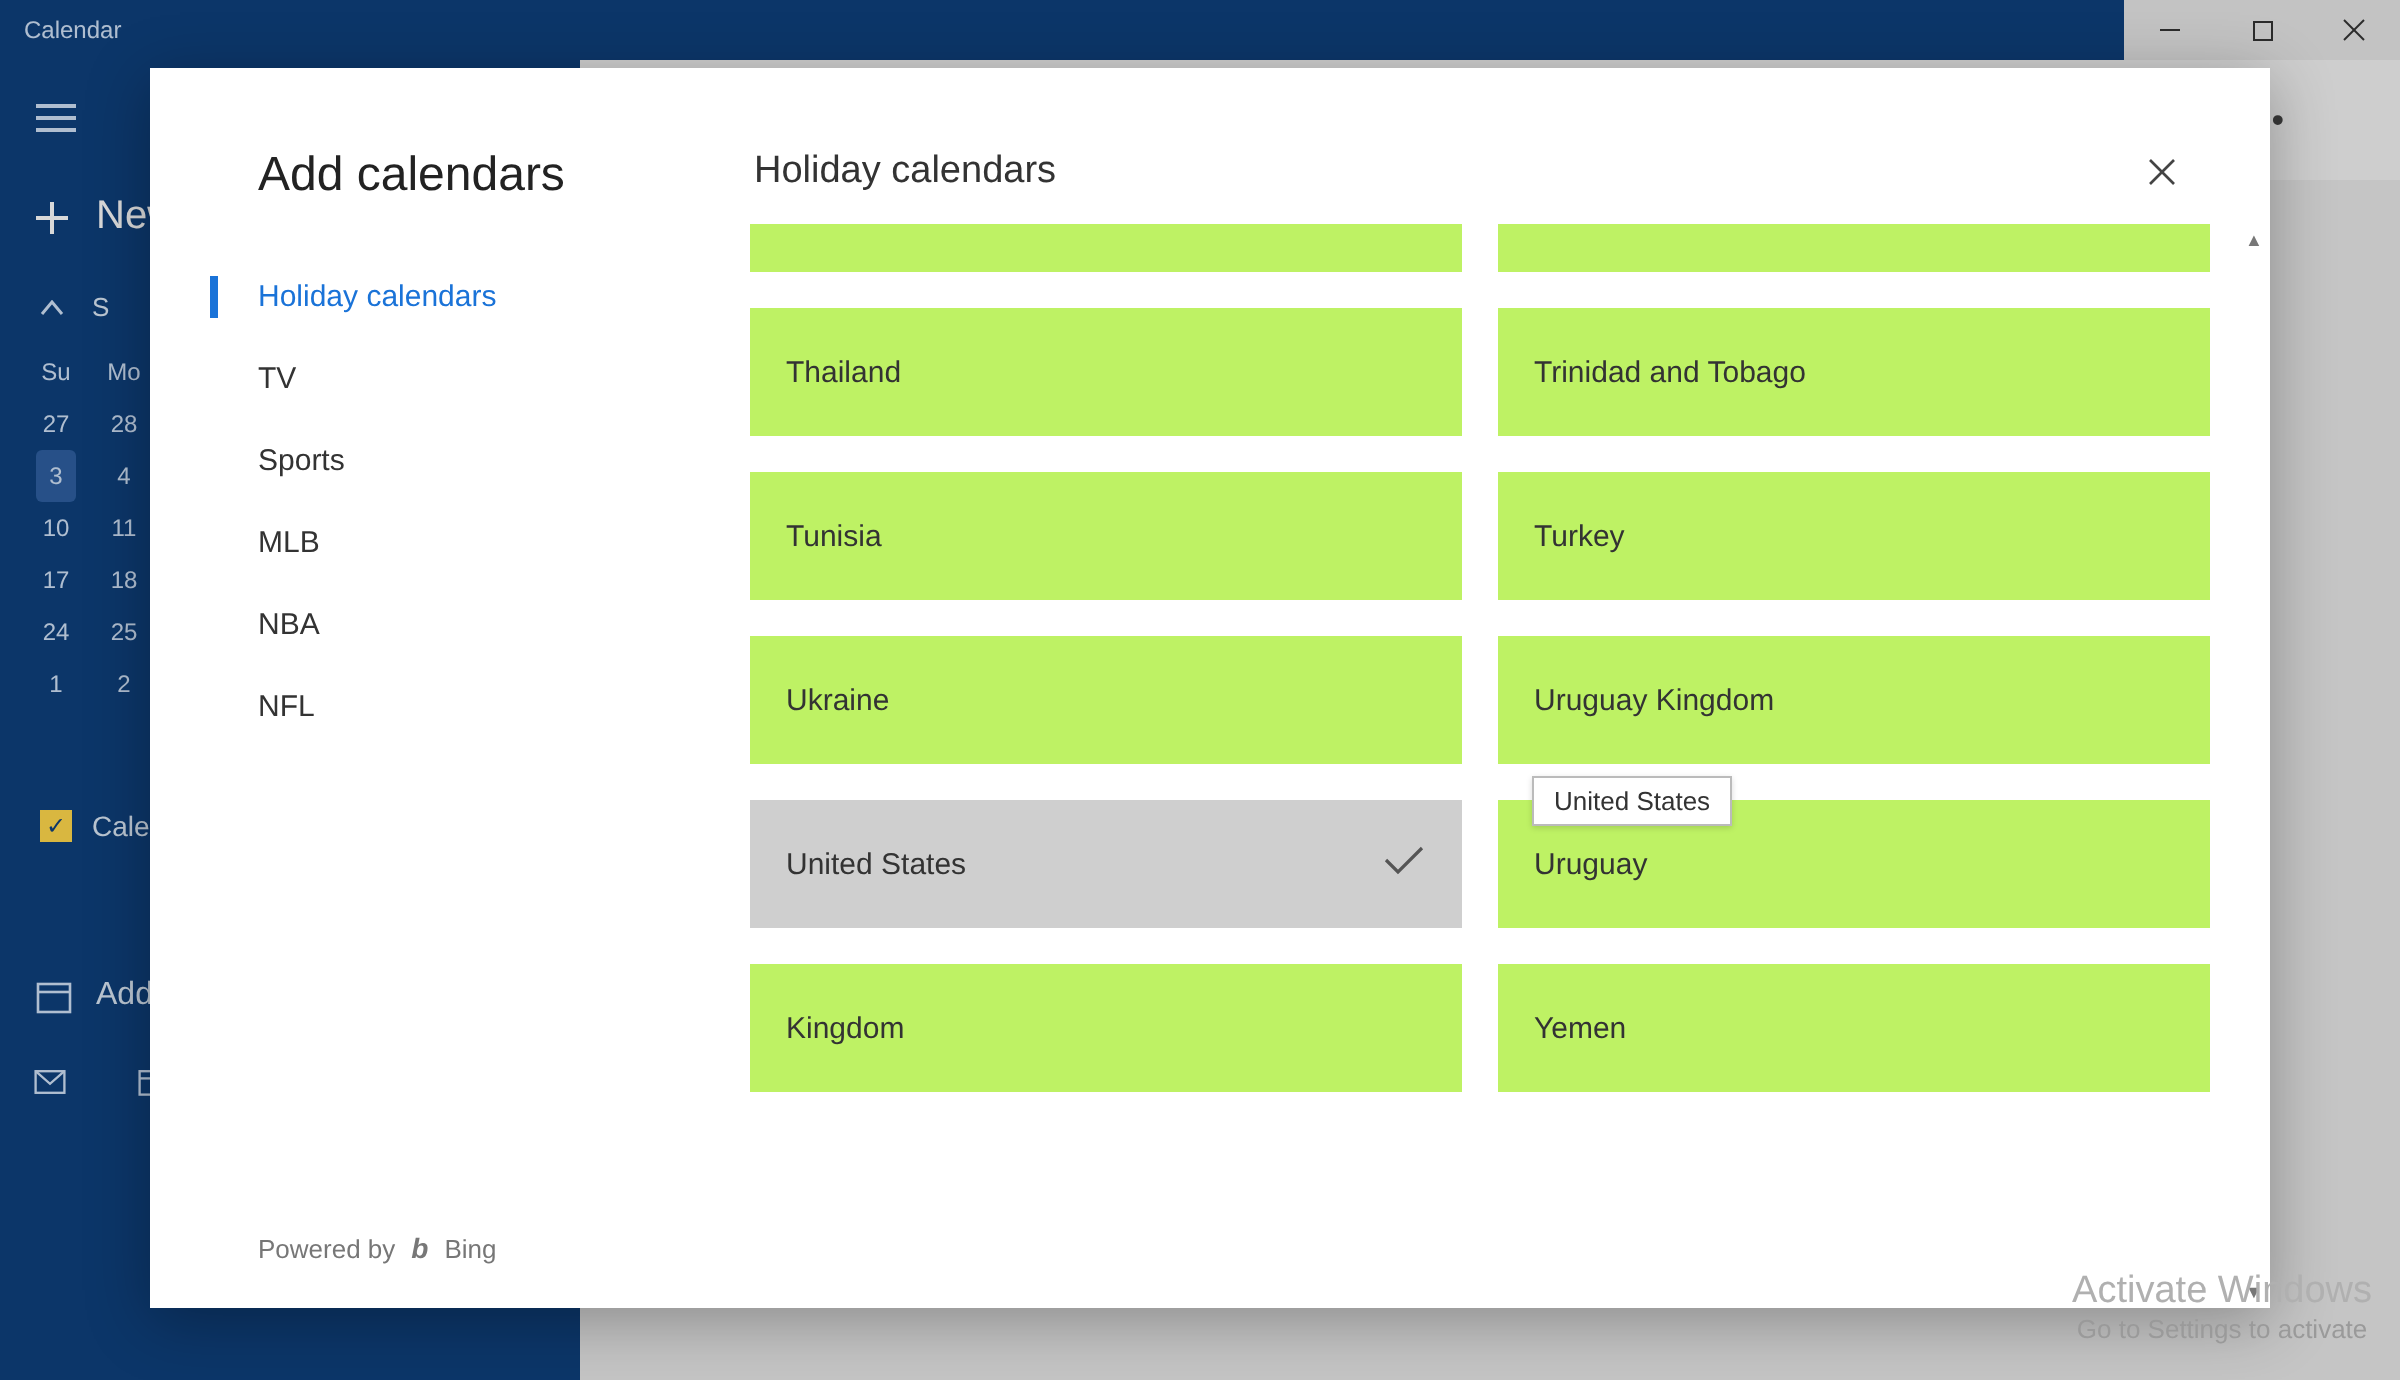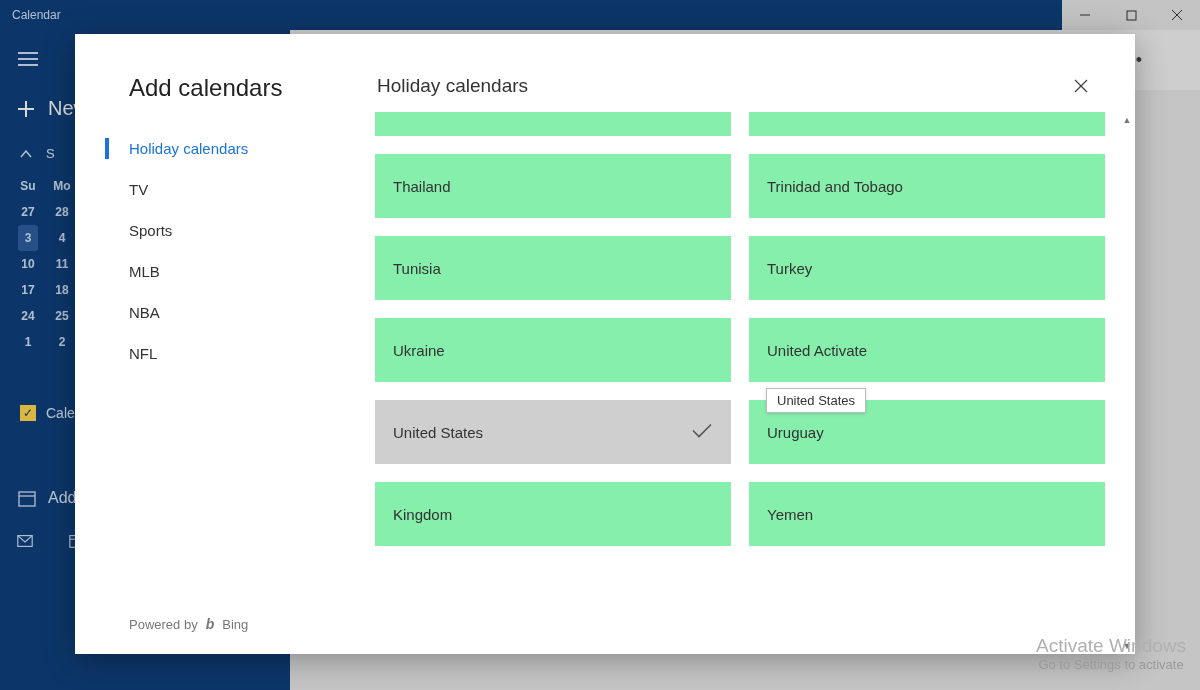--- a/index.html
+++ b/index.html
@@ -30,21 +30,21 @@
   .sidebar-under .newevent {
     display: flex; align-items: center; gap: 14px; padding: 18px 18px;
     font-size: 20px; color: #fff; font-weight: 400;
   }
   .sidebar-under .sep-row {
     display: flex; align-items: center; gap: 14px; padding: 8px 20px;
     font-size: 13px;
   }
   .minical { padding: 4px 10px 6px 18px; font-size: 12px; }
   .minical .dowrow, .minical .drow { display: flex; gap: 14px; }
-  .minical .cell { width: 20px; text-align: center; padding: 6px 0; color: #cfe0f5; font-weight: bold; }
+  .minical .cell { width: 20px; text-align: center; padding: 6px 0; color: #cfe0f5; }
   .minical .hl { background: #2e5fa0; border-radius: 3px; }
   .sidebar-under .check-row { display: flex; align-items: center; gap: 10px; padding: 14px 20px; font-size: 14px; }
   .sidebar-under .check-box {
     width: 16px; height: 16px; background: #ffd84c; display: inline-flex;
     align-items: center; justify-content: center; color: #0f407c; font-size: 12px;
   }
   .sidebar-under .add-cal { display: flex; align-items: center; gap: 12px; padding: 14px 18px; font-size: 16px; }
   .bottombar {
     height: 40px; display: flex; align-items: center; gap: 34px;
     padding-left: 16px; color: #cfe0f5;
@@ -99,21 +99,21 @@
   .modal-close { width: 24px; height: 24px; display: flex; align-items: center; justify-content: center; cursor: pointer; margin-right:-6px;}
   .list-wrap {
     flex: 1; overflow: hidden; position: relative;
     padding-right: 30px;
   }
   .country-grid {
     display: grid; grid-template-columns: 1fr 1fr; column-gap: 18px;
     row-gap: 18px; padding-right: 0;
   }
   .tile {
-    background: #86efac; height: 64px; display: flex; align-items: center;
+    background: #bef264; height: 64px; display: flex; align-items: center;
     padding: 0 18px; font-size: 15px; color: #333; position: relative;
   }
   .tile.partial { height: 24px; padding-top:0; padding-bottom:0; align-items: flex-end; overflow: hidden;}
   .tile.partial span { visibility: hidden; }
   .tile.selected { background: #cfcfcf; }
   .tile.selected .check {
     position: absolute; right: 18px; top: 50%; transform: translateY(-50%);
   }
   .tile .check svg { stroke: #555; }
   .tooltip {
@@ -310,21 +310,21 @@
           </div>
         <div class="tile">
             <span>Turkey</span>
           </div>
 
         <div class="tile">
             <span>Ukraine</span>
           </div>
 
         <div class="tile">
-            <span>United Activate</span>
+            <span>Uruguay Kingdom</span>
           </div>
         <div class="tile selected">
           <span>United States</span>
           <span class="check">
             <svg width="22" height="16">
                 <polyline points="2,8 8,14 20,2" fill="none" stroke-width="1.6"></polyline>
               </svg>
           </span>
         </div>
 

